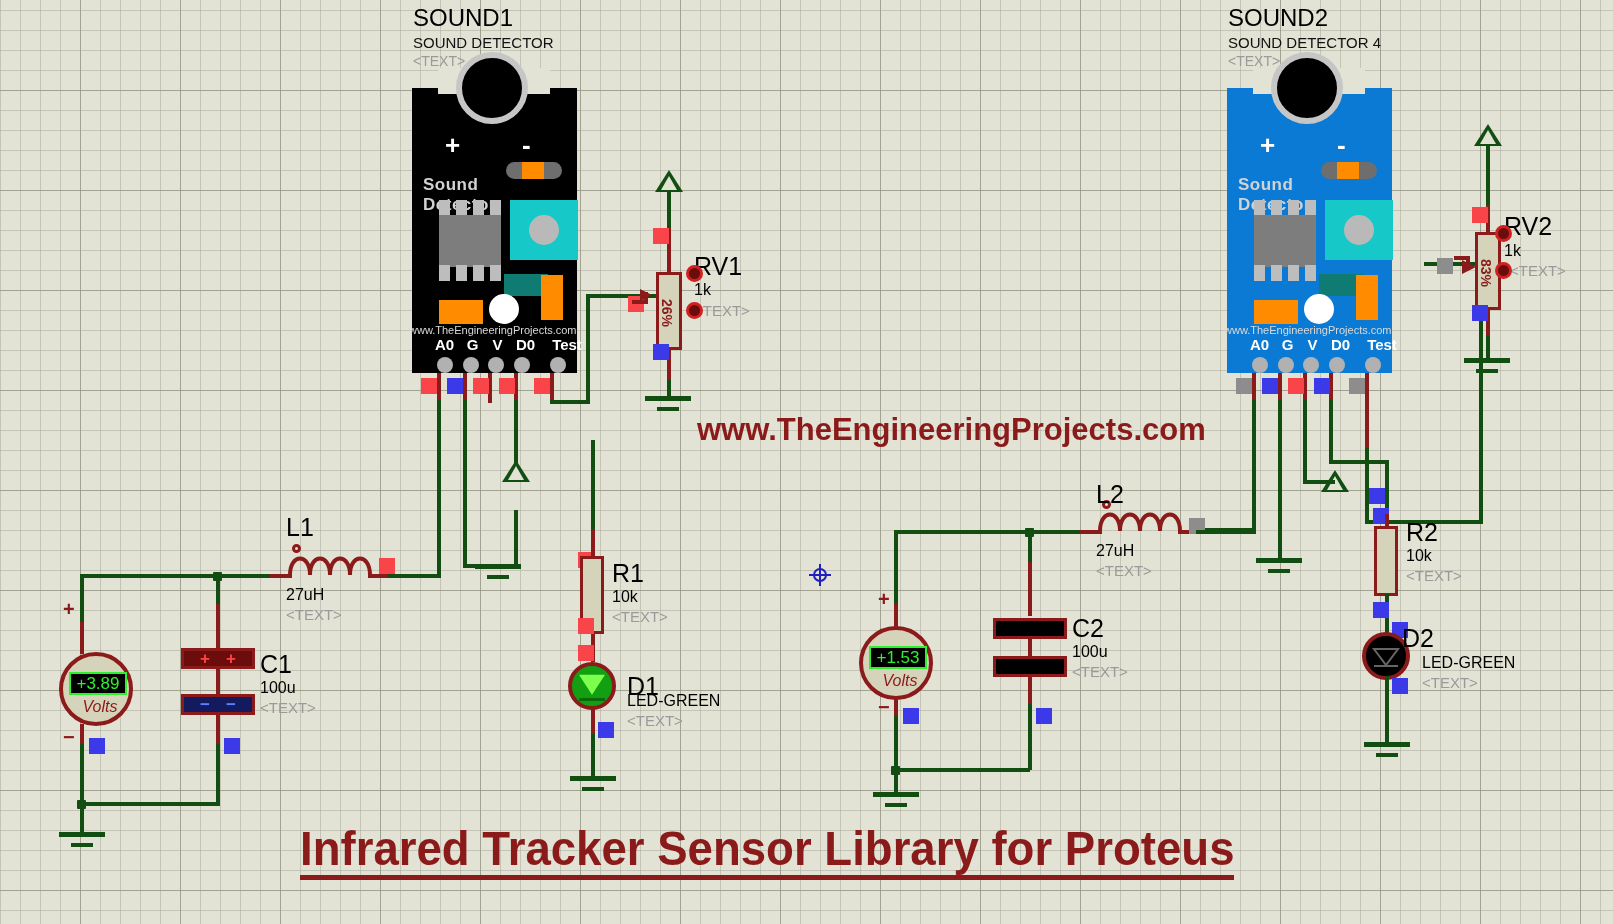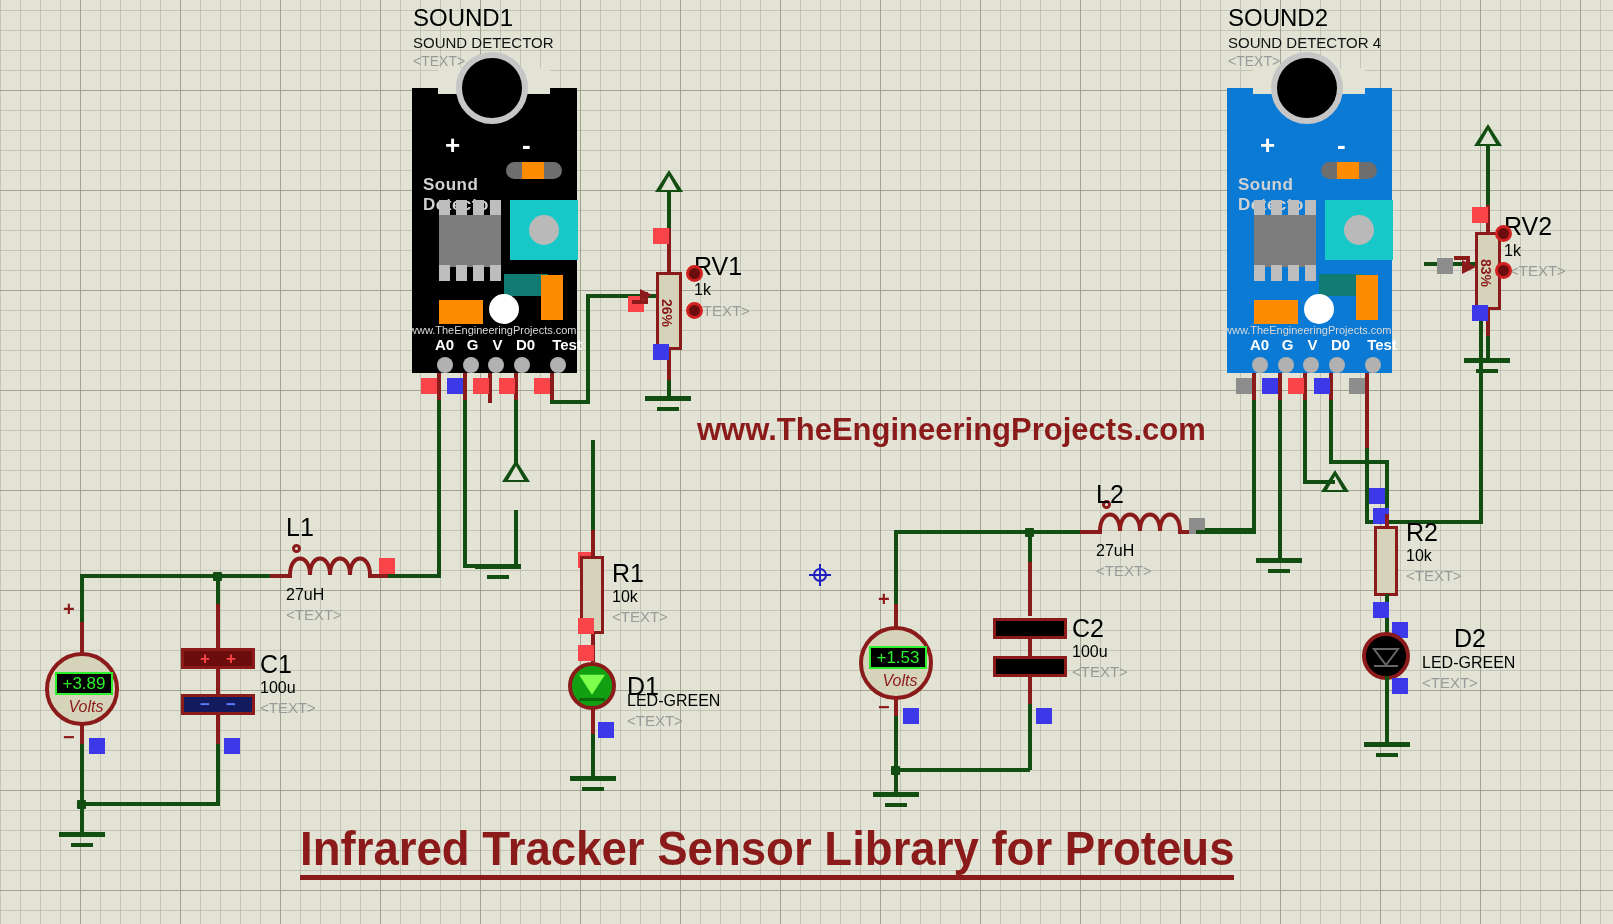--- a/index.html
+++ b/index.html
@@ -219,21 +219,21 @@
   <div class="gnd" style="left:645px;top:396px;">
       <b1></b1>
       <b2></b2>
     </div>
   <div class="lbl lbl-id" style="left:694px;top:252px;">RV1</div>
   <div class="lbl lbl-val" style="left:694px;top:281px;">1k</div>
   <div class="lbl lbl-txt" style="left:694px;top:302px;">&lt;TEXT&gt;</div>
   <div class="potnode" style="left:686px;top:265px;"></div>
   <div class="potnode" style="left:686px;top:302px;"></div>
 
-  <div class="vsrc" style="left:45px;top:652px;">
+  <div class="vsrc" style="left:59px;top:652px;">
     <div class="vlcd">+3.89</div>
     <div class="vunit">Volts</div>
   </div>
   <div class="vsign" style="left:63px;top:598px;">+</div>
   <div class="vsign" style="left:63px;top:726px;">−</div>
   <div class="rw rwv" style="left:80px;top:620px;height:34px;"></div>
   <div class="rw rwv" style="left:80px;top:724px;height:24px;"></div>
   <div class="probe p-blue" style="left:89px;top:738px;"></div>
   <div class="w wv" style="left:80px;top:574px;height:48px;"></div>
   <div class="w wv" style="left:80px;top:744px;height:62px;"></div>
@@ -476,21 +476,21 @@
       <path d="M3 25 L27 25" stroke="#666" stroke-width="2"></path>
     </svg>
     <div class="ledbar" style="background:#000;"></div>
   </div>
   <div class="w wv" style="left:1385px;top:676px;height:70px;"></div>
   <div class="probe p-blue" style="left:1392px;top:678px;"></div>
   <div class="gnd" style="left:1364px;top:742px;">
       <b1></b1>
       <b2></b2>
     </div>
-  <div class="lbl lbl-id" style="left:1422px;top:624px;padding-left:32px;">D2</div>
+  <div class="lbl lbl-id" style="left:1370px;top:624px;padding-left:32px;">D2</div>
   <div class="lbl lbl-val" style="left:1422px;top:654px;">LED-GREEN</div>
   <div class="lbl lbl-txt" style="left:1422px;top:674px;">&lt;TEXT&gt;</div>
 
   <div class="watermark" style="left:697px;top:412px;">www.TheEngineeringProjects.com</div>
   <div class="bigtitle" style="left:300px;top:820px;">Infrared Tracker Sensor Library for Proteus</div>
   <div class="titleline" style="left:300px;top:875px;width:934px;"></div>
 
 </div>
 
 </body></html>

